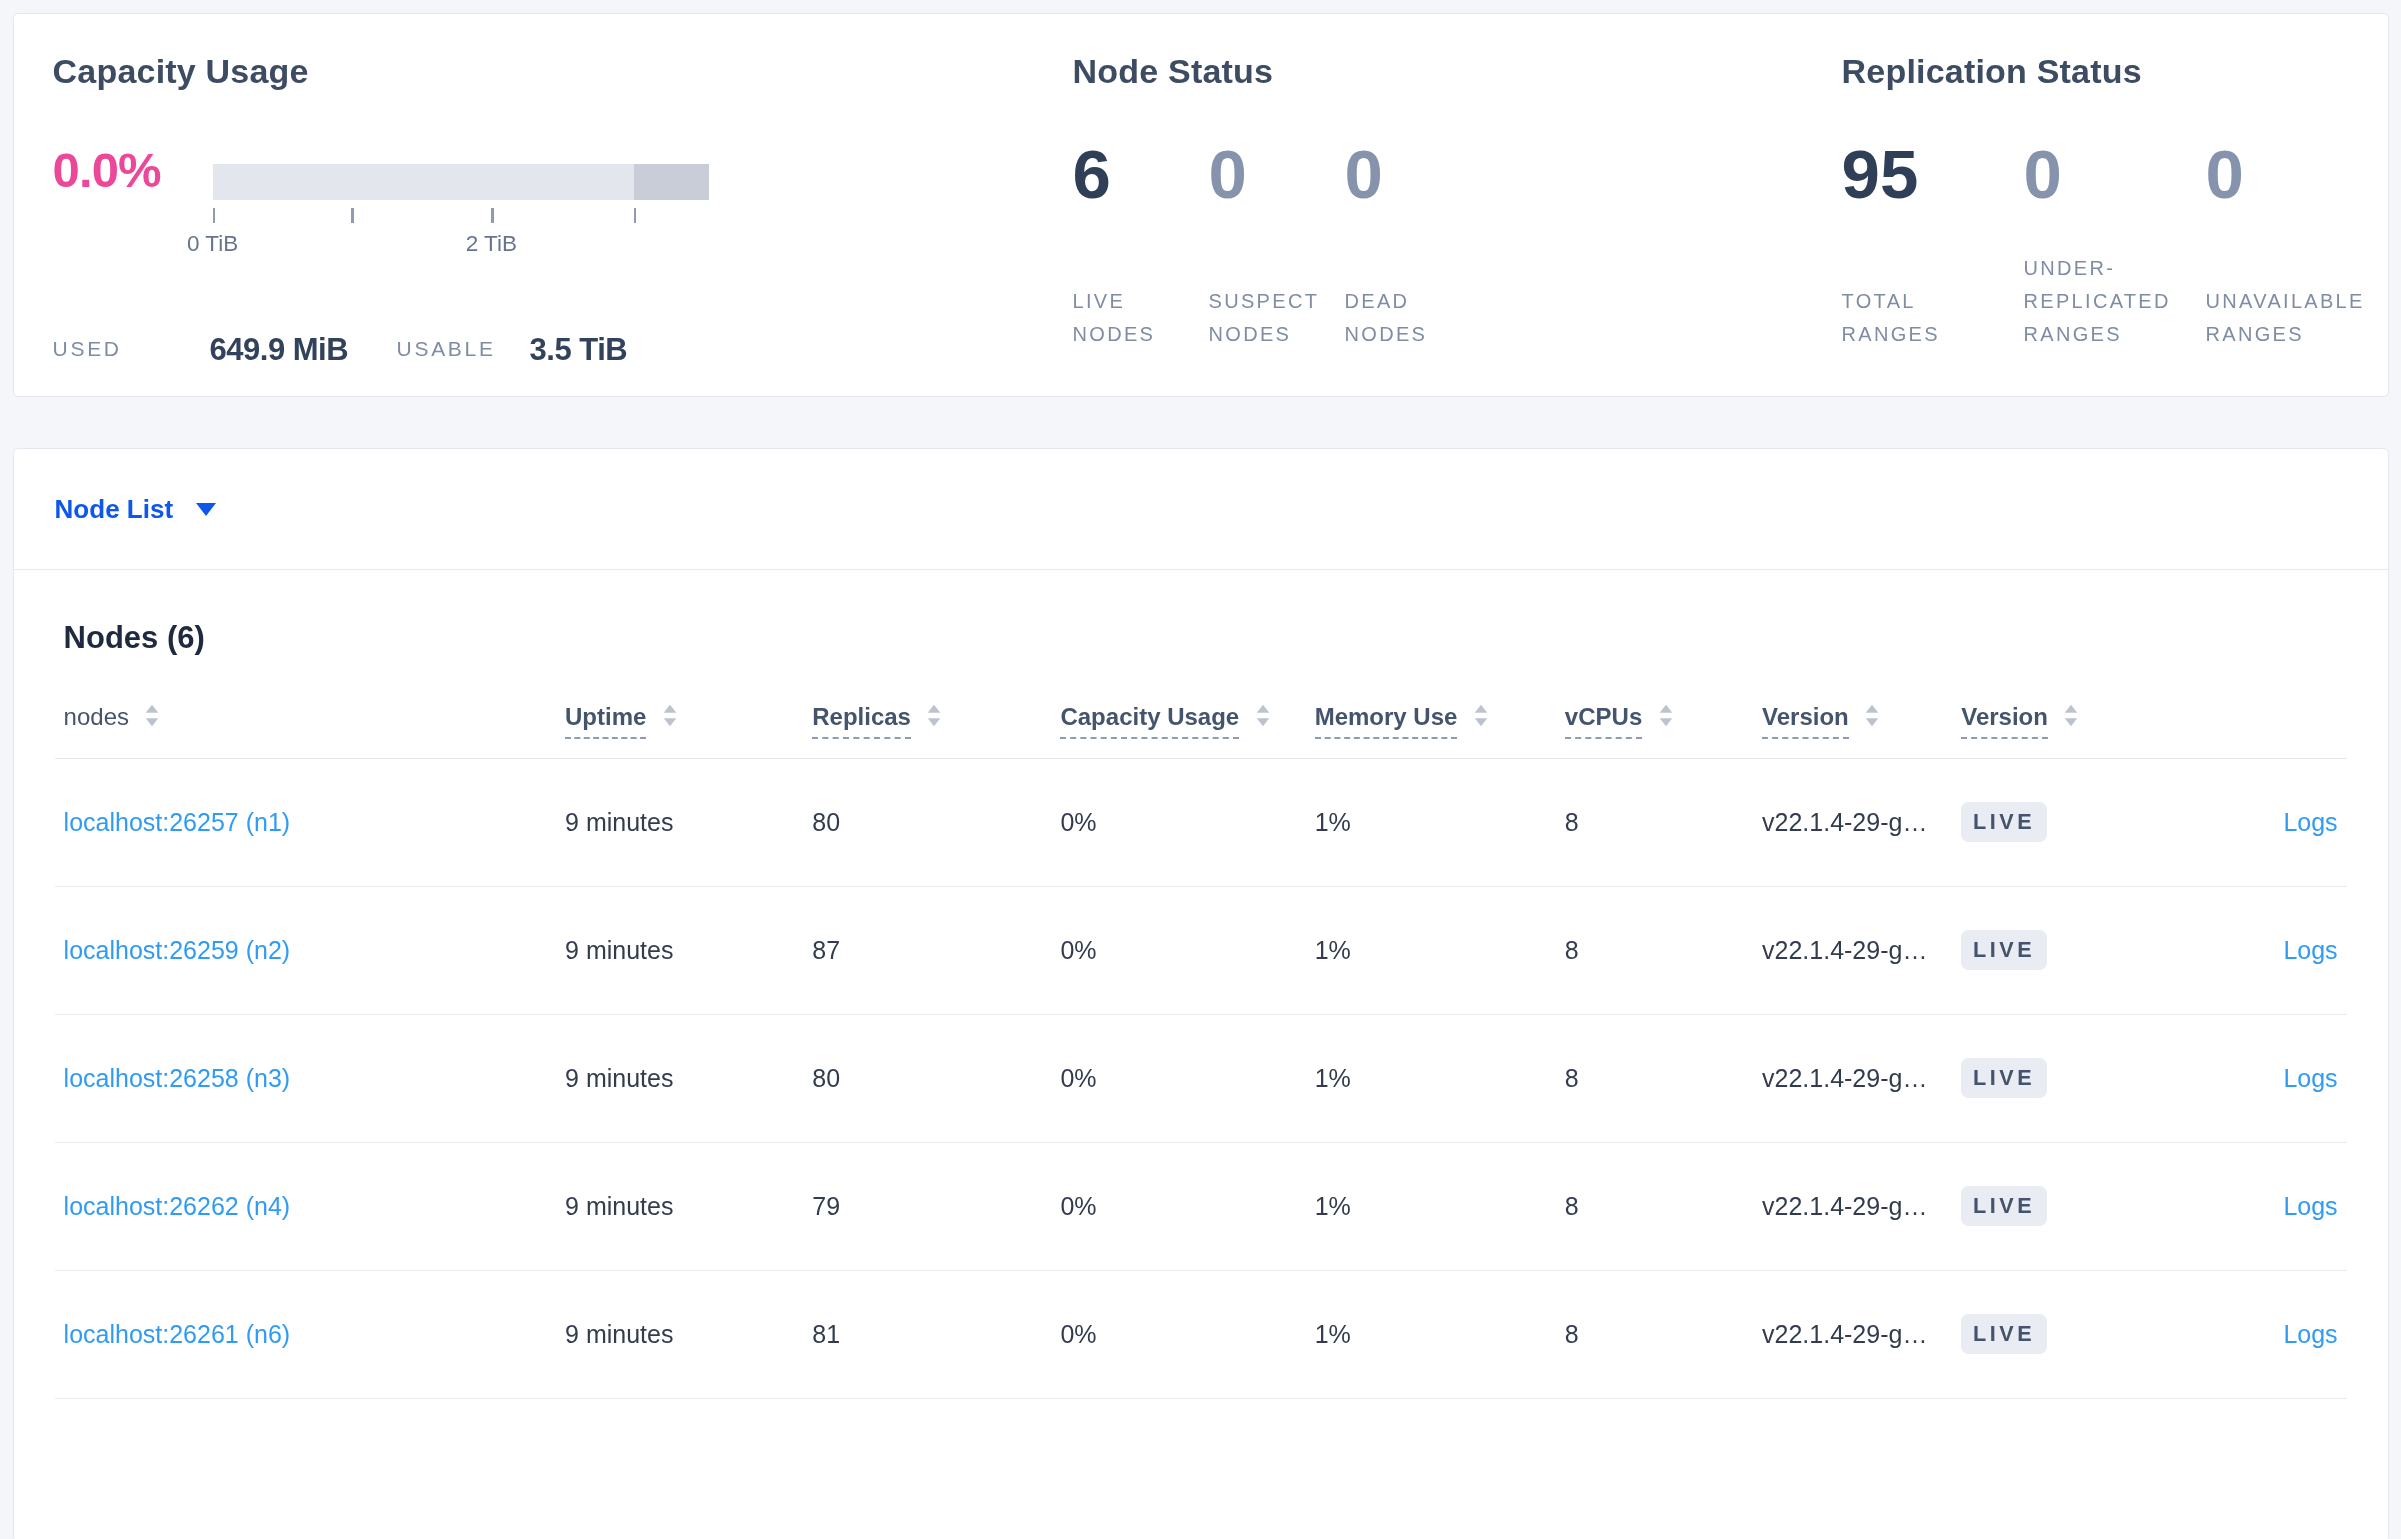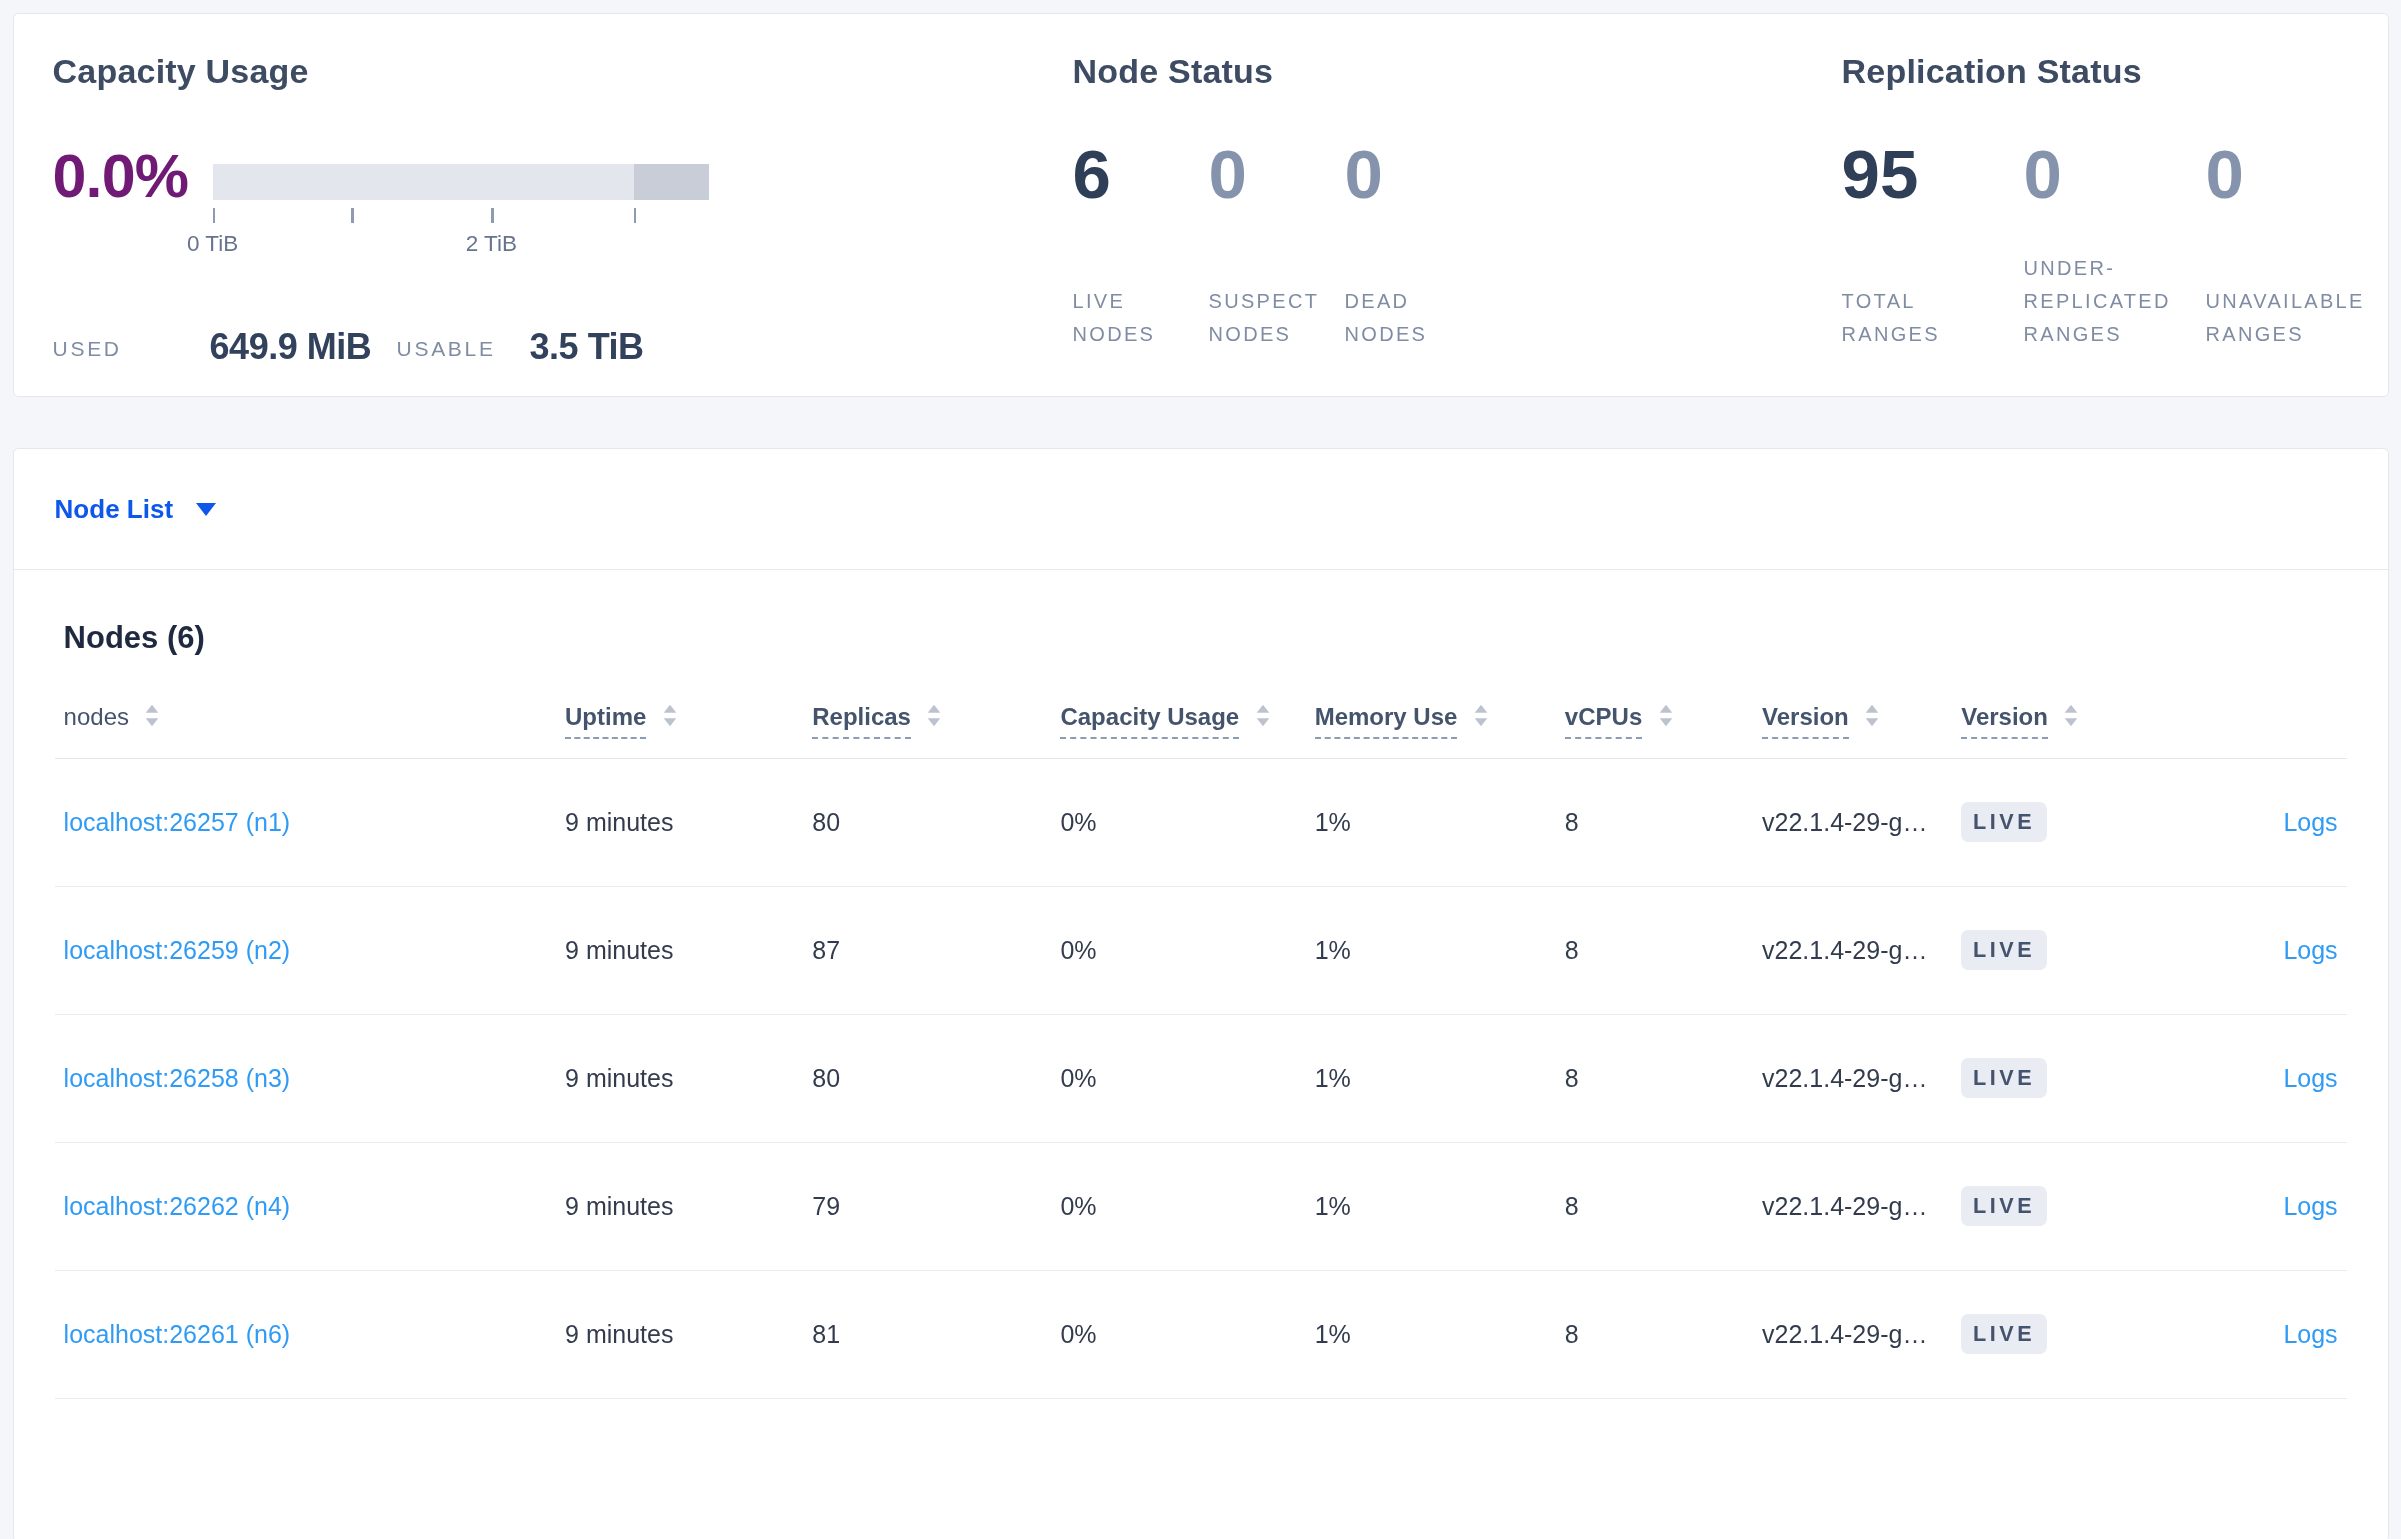--- a/index.html
+++ b/index.html
@@ -19,38 +19,38 @@
   
   .sum-sec{position:absolute;top:0;bottom:0;}
   .sec-capacity{left:39px;width:956px;}
   .sec-nodes{left:1059px;width:685px;}
   .sec-repl{left:1828px;width:541px;}
   .sum-sec h3{
     position:absolute;top:38px;margin:0;font-size:34px;font-weight:700;
     color:#3d4c63;letter-spacing:0.2px;white-space:nowrap;
   }
   .big-pct{
-    position:absolute;left:0;top:132px;font-size:61px;font-weight:700;
-    color:#701a75;line-height:1;letter-spacing:-0.9px;
+    position:absolute;left:0;top:132px;font-size:49px;font-weight:700;
+    color:#ec4899;line-height:1;letter-spacing:-0.9px;
   }
   .bar-area{position:absolute;left:160px;top:150px;width:496px;height:117px;}
   .cap-bar{position:relative;width:100%;height:36px;background:#e3e6ec;}
   .cap-bar .bar-dark{position:absolute;top:0;right:0;height:100%;background:#c9cdd8;}
   .tick{position:absolute;top:44px;width:2.7px;height:15.3px;background:#8e9bb0;}
   .tick-label{
     position:absolute;top:67px;transform:translateX(-50%);
     font-size:22.5px;color:#66748e;white-space:nowrap;
   }
   .cap-stats{position:absolute;left:0;top:297px;width:721px;height:59px;}
   .cap-stats .lab{
     position:absolute;bottom:9px;font-size:21px;letter-spacing:2.7px;
     color:#7f8ca3;font-weight:400;
   }
   .cap-stats .val{
-    position:absolute;bottom:1.8px;font-size:36px;font-weight:700;color:#32425c;
+    position:absolute;bottom:1.8px;font-size:31px;font-weight:700;color:#32425c;
     letter-spacing:-0.5px;
   }
   .num-row{position:absolute;left:0;top:126px;display:flex;}
   .big-num{font-size:69px;font-weight:700;line-height:1;color:#2f3f58;flex:0 0 auto;}
   .big-num.dim{color:#8593ad;}
   .label-row{position:absolute;left:0;top:202px;height:135px;display:flex;}
   .stat-label{
     display:flex;flex-direction:column;justify-content:flex-end;
     flex:0 0 auto;font-size:20px;line-height:33px;letter-spacing:2.3px;
     color:#7f8ca3;

